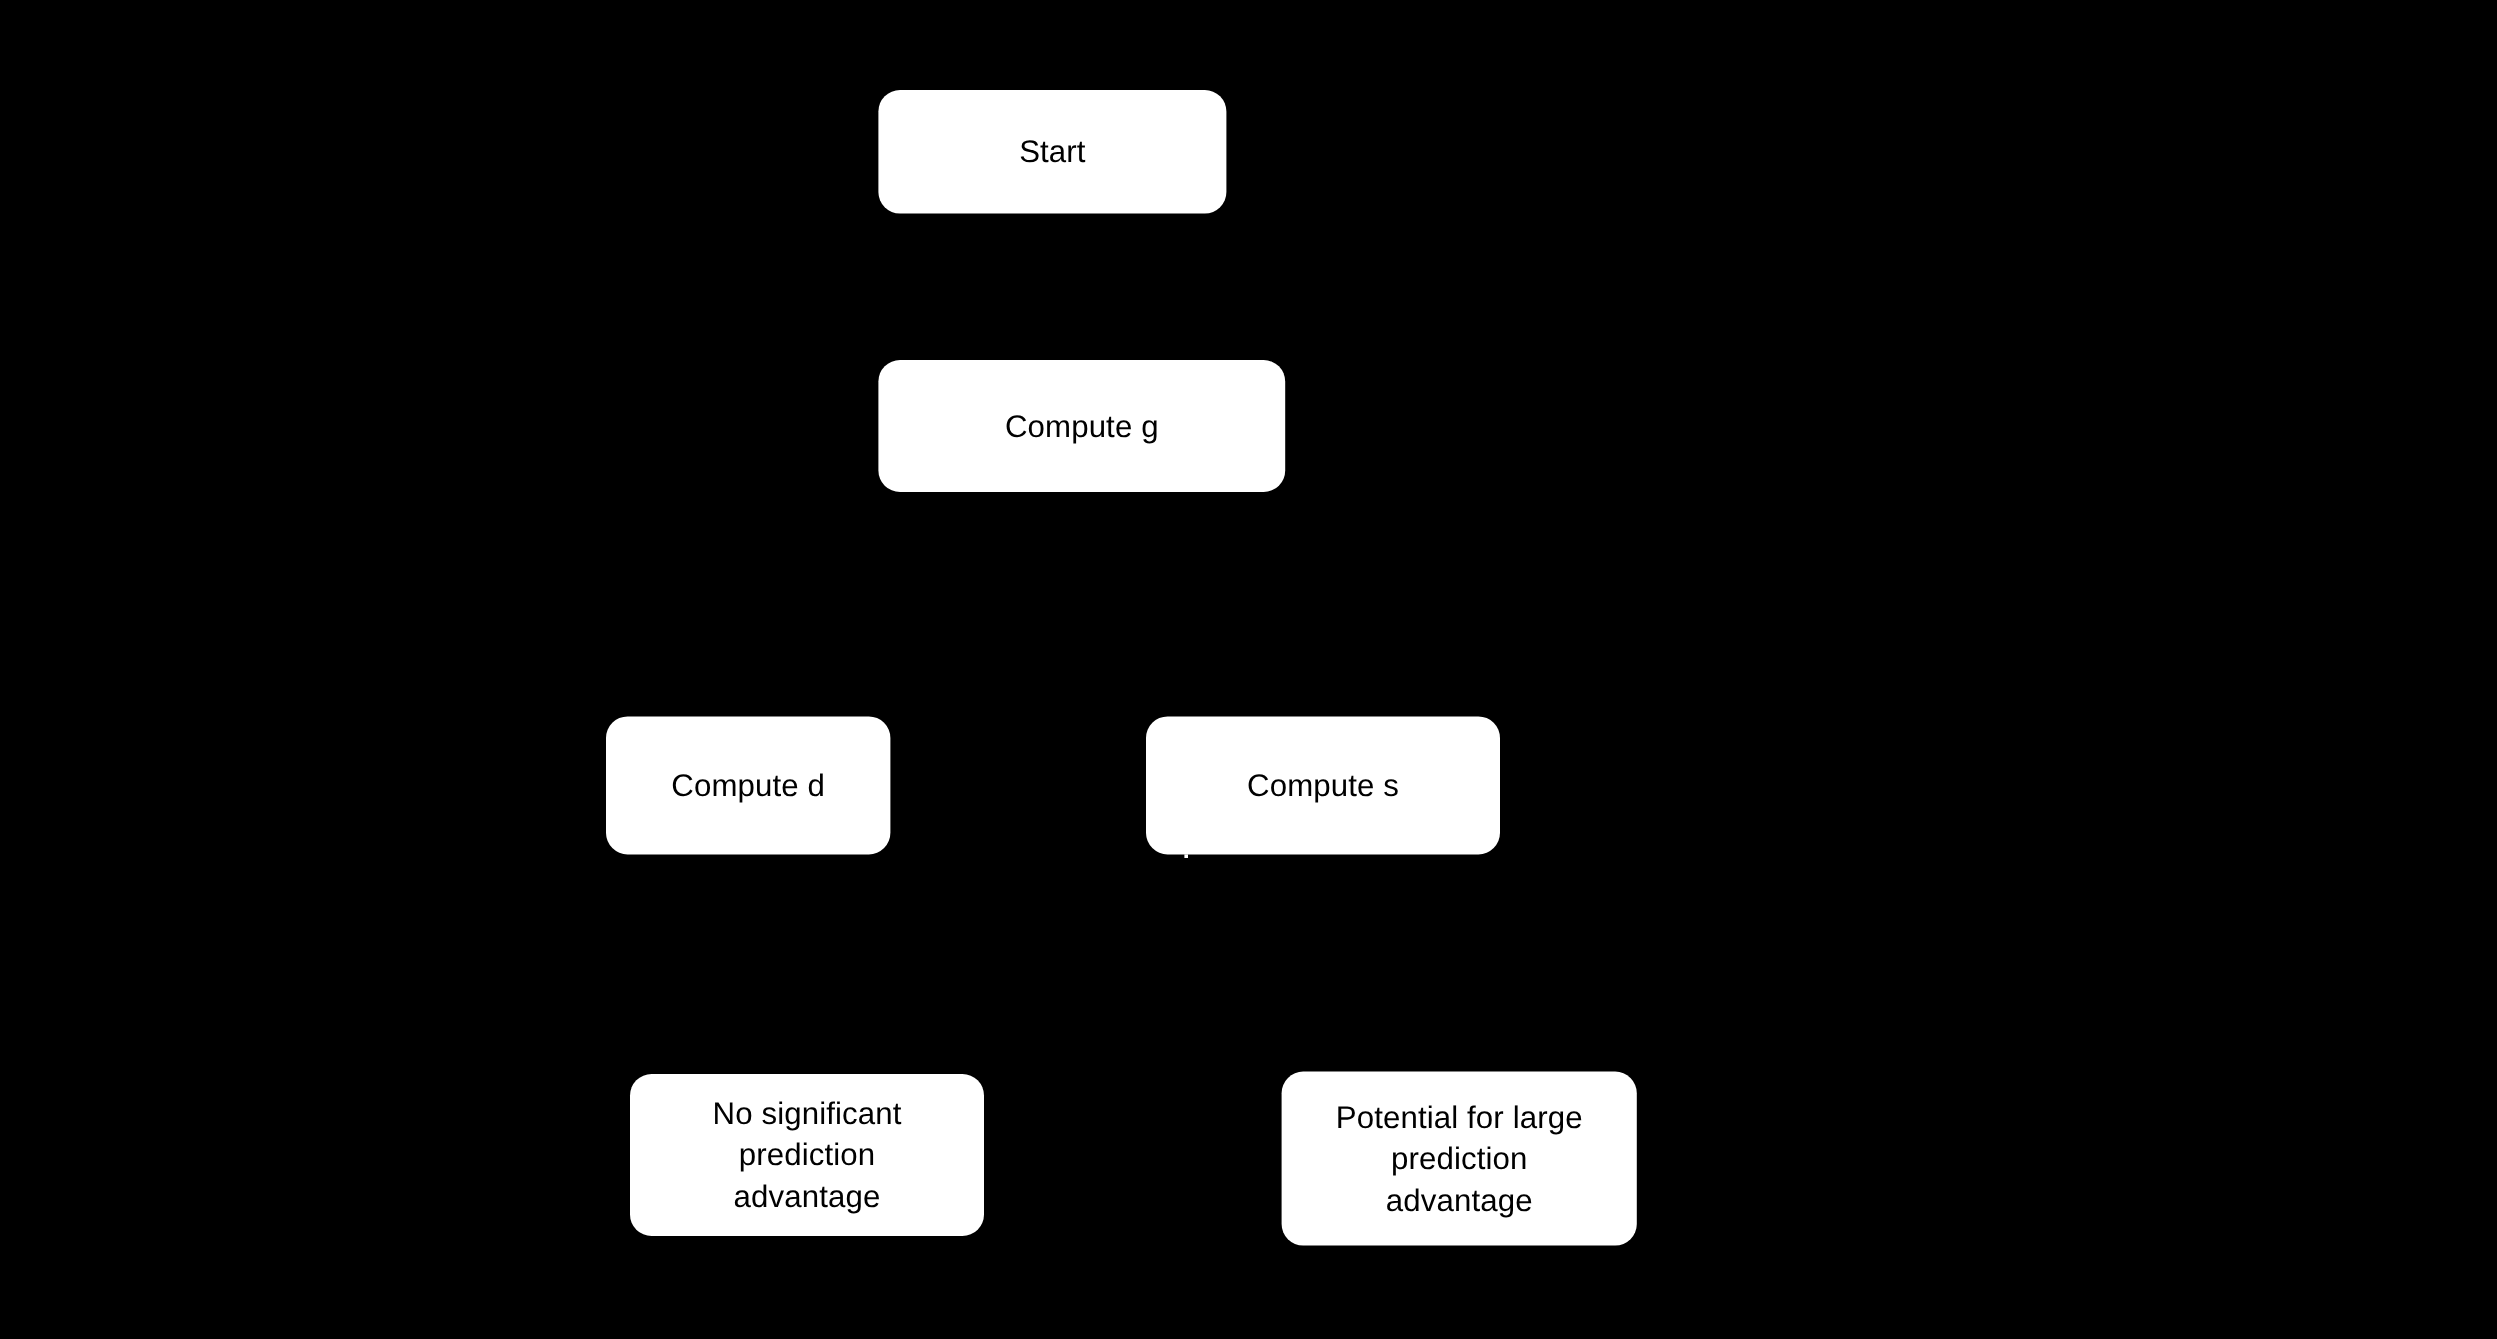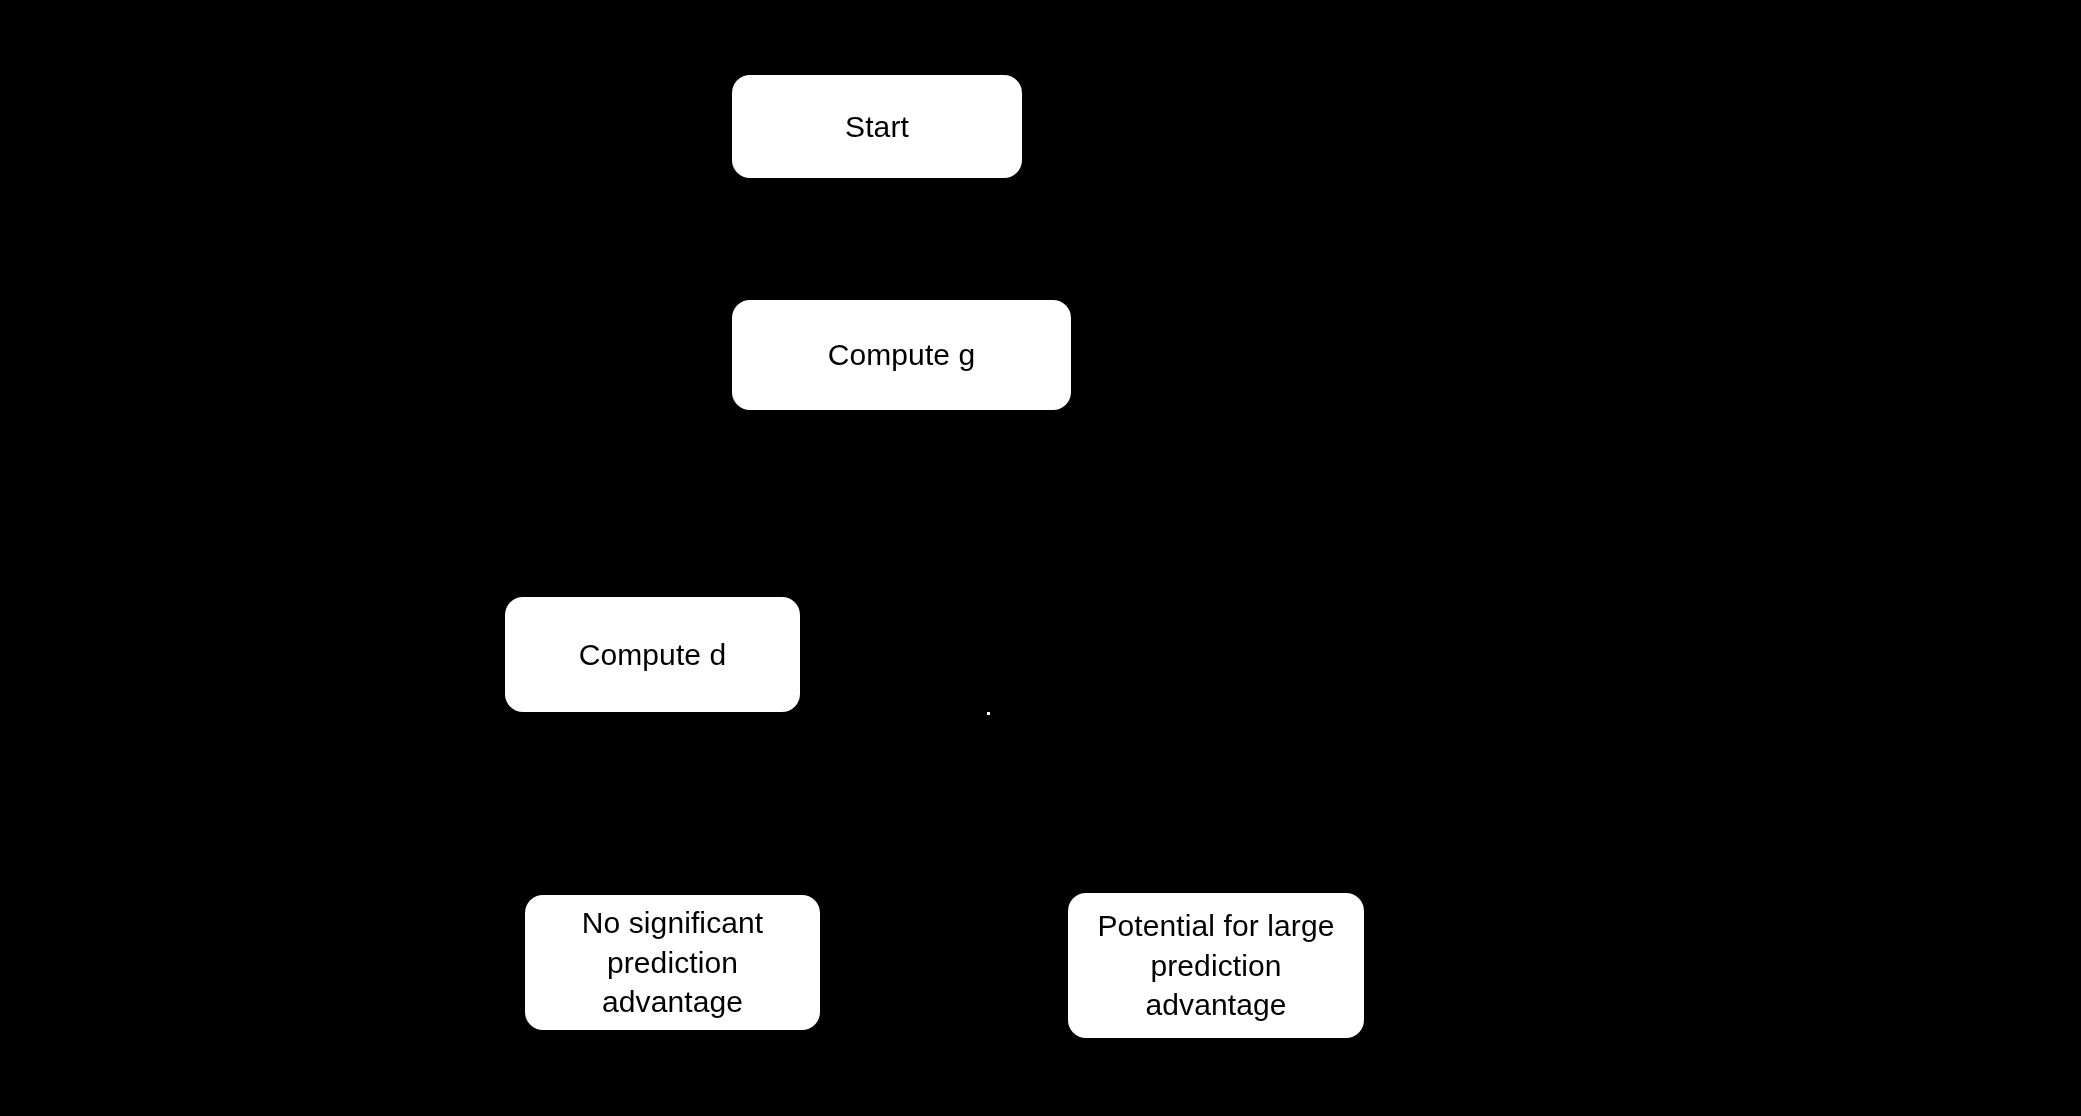--- a/index.html
+++ b/index.html
@@ -30,30 +30,30 @@
     color: #000000;
     border-radius: 18px;
     display: flex;
     align-items: center;
     justify-content: center;
     text-align: center;
     box-sizing: border-box;
     padding: 4px 10px;
   }
   .node-label {
-    font-size: 30px;
+    font-size: 26px;
     line-height: 1.32;
     color: #000000;
     white-space: pre-line;
     letter-spacing: 0.1px;
   }
   
   #node-start      { left: 732px;  top: 75px;  width: 290px; height: 103px; }
   #node-compute-g  { left: 732px;  top: 300px; width: 339px; height: 110px; }
-  #node-compute-d  { left: 505px;  top: 597px; width: 295px; height: 115px; }
+  #node-compute-d  { left: 505px;  top: 597px; width: 237px; height: 115px; }
   #node-compute-s  { left: 955px;  top: 597px; width: 295px; height: 115px; }
   #node-no-advantage      { left: 505px;  top: 895px; width: 295px; height: 135px; margin-left: 20px; }
   #node-large-advantage   { left: 1068px; top: 893px; width: 296px; height: 145px; }
 
   
   .artifact {
     position: absolute;
     background: #ffffff;
     width: 3px;
     height: 3px;
@@ -85,20 +85,23 @@
   </div>
 
   <div class="node" id="node-compute-g">
     <span class="node-label">Compute g</span>
   </div>
 
   <div class="node" id="node-compute-d">
     <span class="node-label">Compute d</span>
   </div>
 
+  <div class="node" id="node-compute-s">
+    <span class="node-label">Compute s</span>
+  </div>
 
   <div class="node" id="node-no-advantage">
     <span class="node-label">No significant
 prediction
 advantage</span>
   </div>
 
   <div class="node" id="node-large-advantage">
     <span class="node-label">Potential for large
 prediction

